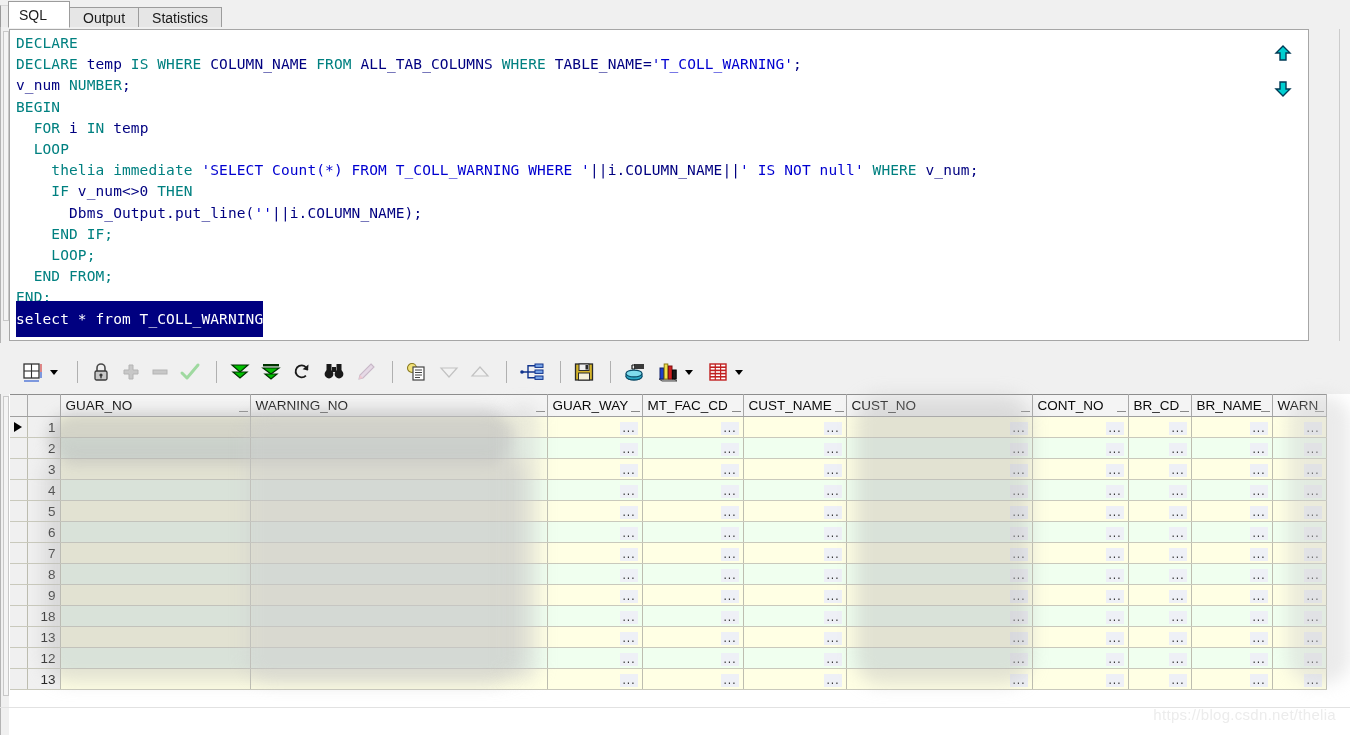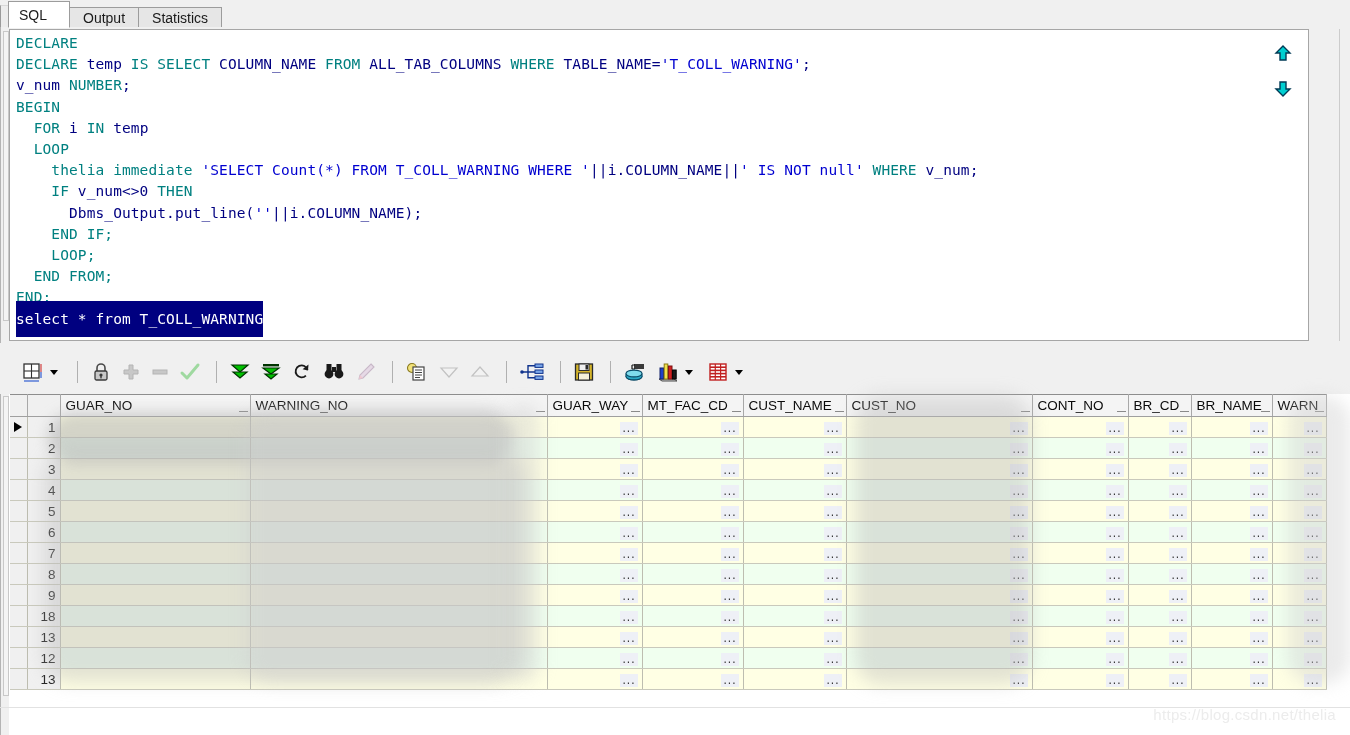--- a/index.html
+++ b/index.html
@@ -292,21 +292,21 @@
     <div class="tab">Statistics</div>
   </div>
 
   <div class="editor-wrap">
     <div class="editor-outer-l">
       <div class="editor-gutterbox"></div>
     </div>
 
     <div class="editor">
       <pre class="code" id="code-area"><span class="k">DECLARE</span>
-<span class="k">DECLARE </span><span class="id">temp </span><span class="k">IS SELECT </span><span class="id">COLUMN_NAME </span><span class="k">FROM </span><span class="id">ALL_TAB_COLUMNS </span><span class="k">WHERE </span><span class="id">TABLE_NAME</span><span class="pl">=</span><span class="st">'T_COLL_WARNING'</span><span class="pl">;</span>
+<span class="k">DECLARE </span><span class="id">temp </span><span class="k">IS WHERE </span><span class="id">COLUMN_NAME </span><span class="k">FROM </span><span class="id">ALL_TAB_COLUMNS </span><span class="k">WHERE </span><span class="id">TABLE_NAME</span><span class="pl">=</span><span class="st">'T_COLL_WARNING'</span><span class="pl">;</span>
 <span class="pl">v_num </span><span class="k">NUMBER</span><span class="pl">;</span>
 <span class="k">BEGIN</span>
 <span class="k">  FOR </span><span class="pl">i </span><span class="k">IN </span><span class="id">temp</span>
 <span class="k">  LOOP</span>
 <span class="k">    thelia immediate </span><span class="st">'SELECT Count(*) FROM T_COLL_WARNING WHERE '</span><span class="pl">||</span><span class="id">i.COLUMN_NAME</span><span class="pl">||</span><span class="st">' IS NOT null'</span><span class="k"> WHERE </span><span class="pl">v_num;</span>
 <span class="k">    IF </span><span class="pl">v_num&lt;&gt;0 </span><span class="k">THEN</span>
 <span class="id">      Dbms_Output.put_line(</span><span class="st">''</span><span class="pl">||</span><span class="id">i.COLUMN_NAME</span><span class="pl">);</span>
 <span class="k">    END IF;</span>
 <span class="k">    LOOP;</span>
 <span class="k">  END FROM;</span>

